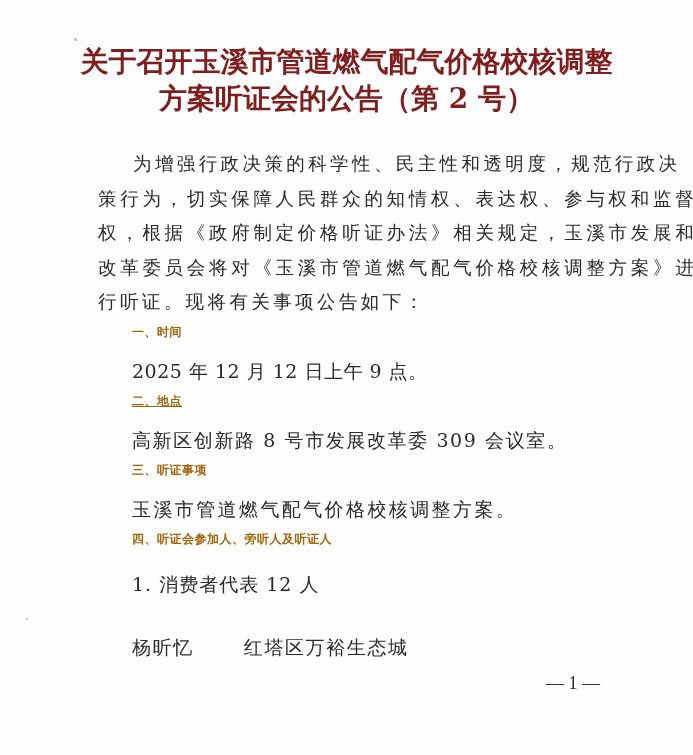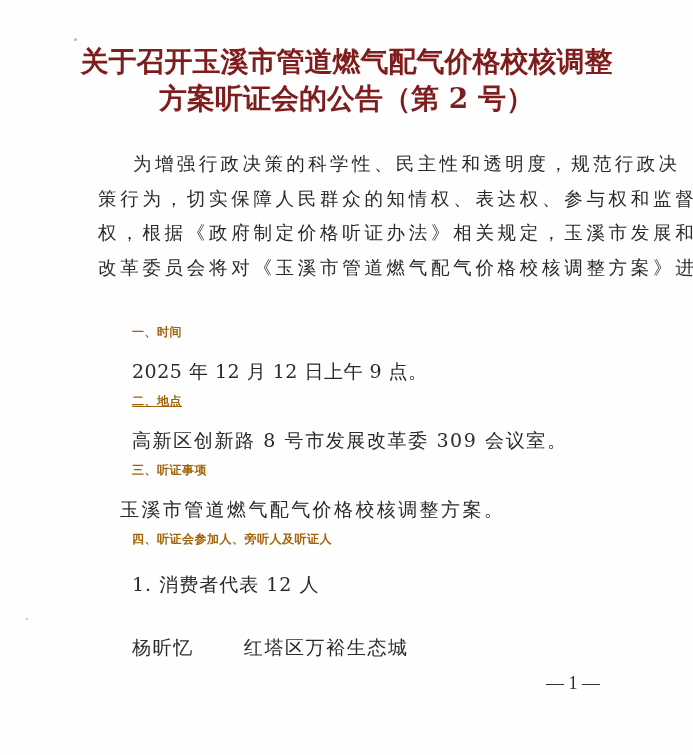--- a/index.html
+++ b/index.html
@@ -85,29 +85,30 @@
   <div class="speck" style="left:74px; top:38px;"></div>
   <div class="speck" style="left:26px; top:618px; width:2px; height:2px;"></div>
 
   <div class="title l1">关于召开玉溪市管道燃气配气价格校核调整</div>
   <div class="title l2">方案听证会的公告（第 2 号）</div>
 
   <div class="body-line" style="left:133px; top:151px; letter-spacing:3.4px;">为增强行政决策的科学性、民主性和透明度，规范行政决</div>
   <div class="body-line" style="left:98px; top:186px; letter-spacing:3.7px;">策行为，切实保障人民群众的知情权、表达权、参与权和监督</div>
   <div class="body-line" style="left:98px; top:220px; letter-spacing:3.7px;">权，根据《政府制定价格听证办法》相关规定，玉溪市发展和</div>
   <div class="body-line" style="left:98px; top:255px; letter-spacing:3.7px;">改革委员会将对《玉溪市管道燃气配气价格校核调整方案》进</div>
+  <div class="body-line" style="left:98px; top:289px; letter-spacing:3.4px;">行听证。现将有关事项公告如下：</div>
 
   <div class="heading" style="left:132px; top:324px;">一、时间</div>
   <div class="plain" style="left:132px; top:359px;">2025 年 12 月 12 日上午 9 点。</div>
 
   <div class="heading" style="left:132px; top:393px;text-decoration:underline;">二、地点</div>
   <div class="plain spaced" style="left:132px; top:428px; letter-spacing:1.6px;">高新区创新路 8 号市发展改革委 309 会议室。</div>
 
   <div class="heading" style="left:132px; top:462px;">三、听证事项</div>
-  <div class="plain spaced" style="left:120px; top:497px; letter-spacing:2.4px;">玉溪市管道燃气配气价格校核调整方案。</div>
+  <div class="plain spaced" style="left:132px; top:497px; letter-spacing:2.4px;">玉溪市管道燃气配气价格校核调整方案。</div>
 
   <div class="heading" style="left:132px; top:531px;">四、听证会参加人、旁听人及听证人</div>
 
 
   <div class="plain" style="left:132px; top:572px; letter-spacing:1px;">1. 消费者代表 12 人</div>
 
   <div class="plain" style="left:132px; top:635px; letter-spacing:1.6px;">
     <span>杨昕忆</span><span class="name-gap"></span><span>红塔区万裕生态城</span>
   </div>
 

